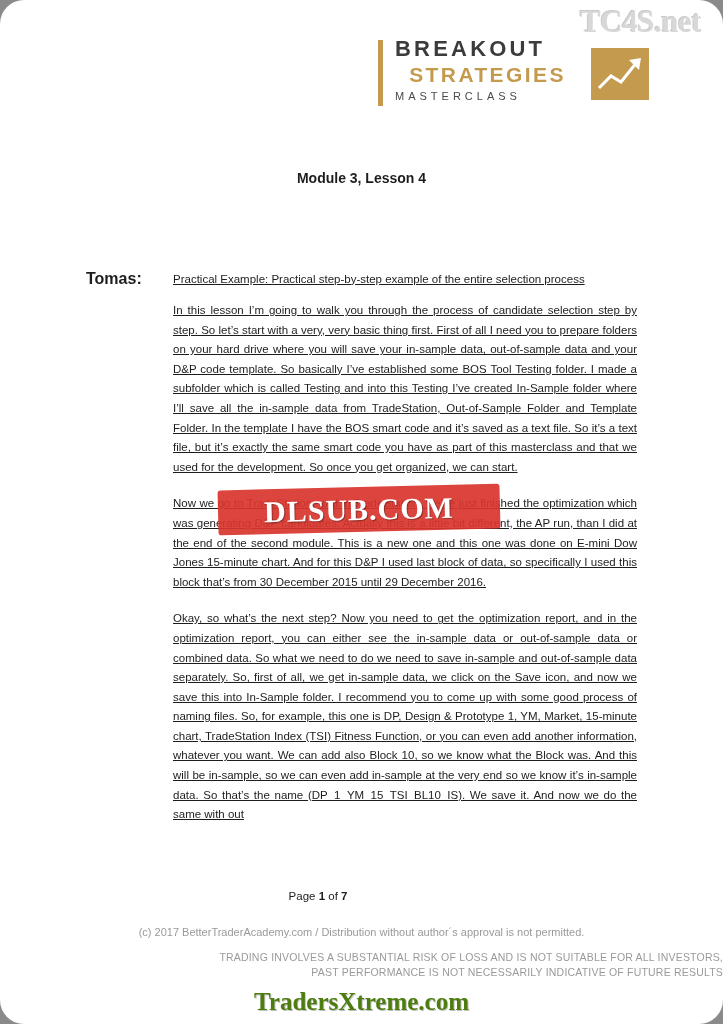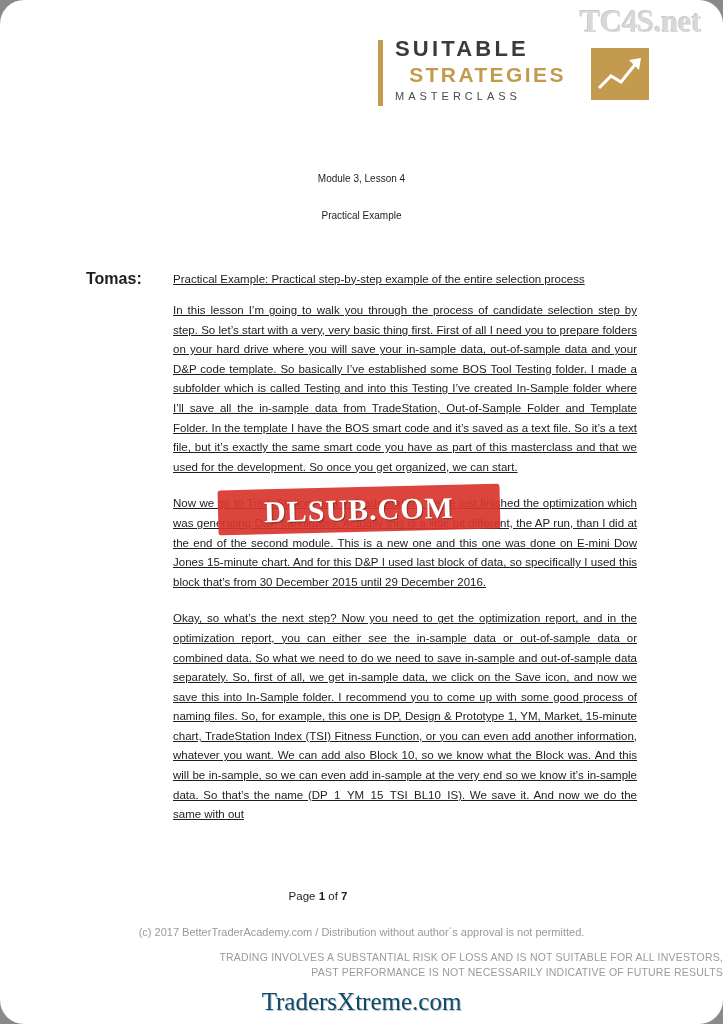--- a/index.html
+++ b/index.html
@@ -87,22 +87,22 @@
 
   
   .title-block {
     position: absolute;
     top: 160px;
     left: 0;
     width: 723px;
     text-align: center;
   }
   .title-line {
-    font-size: 10px;
-    font-weight: normal;
+    font-size: 14px;
+    font-weight: bold;
     color: #1d1d1d;
     line-height: 37px;
   }
 
   
   .body-wrap {
     position: absolute;
     top: 258px;
     left: 86px;
     width: 551px;
@@ -196,50 +196,49 @@
   }
 
   .wm-bottom {
     position: absolute;
     top: 988px;
     left: 0;
     width: 723px;
     text-align: center;
     font-family: "Liberation Serif", serif;
     font-size: 25px;
-    font-weight: normal;
-    color: #0c4a6e;
+    font-weight: bold;
+    color: #4d7c0f;
     text-shadow: 1px 1px 0 rgba(0,0,0,0.25);
   }
 </style>
 </head>
 <body>
 
 <div class="page">
 
   <div class="wm-top">TC4S.net</div>
 
   <div class="logo">
     <div class="logo-bar"></div>
     <div class="logo-text">
-      <div class="logo-l1">SUITABLE</div>
+      <div class="logo-l1">BREAKOUT</div>
       <div class="logo-l2">STRATEGIES</div>
       <div class="logo-l3">MASTERCLASS</div>
     </div>
     <div class="logo-mark">
       <svg width="58" height="52" viewBox="0 0 58 52">
         <polyline points="8,40 20,28 30,34 46,14" fill="none" stroke="#ffffff" stroke-width="3"></polyline>
         <polygon points="38,12 50,10 48,22" fill="#ffffff"></polygon>
       </svg>
     </div>
   </div>
 
   <div class="title-block">
     <div class="title-line">Module 3, Lesson 4</div>
-    <div class="title-line">Practical Example</div>
   </div>
 
   <div class="body-wrap">
     <div class="speaker-row">
       <div class="speaker">Tomas:</div>
       <p class="para">Practical Example: Practical step-by-step example of the entire selection process</p>
     </div>
     <p class="para">In this lesson I’m going to walk you through the process of candidate selection step by step. So let’s start with a very, very basic thing first. First of all I need you to prepare folders on your hard drive where you will save your in-sample data, out-of-sample data and your D&amp;P code template. So basically I’ve established some BOS Tool Testing folder. I made a subfolder which is called Testing and into this Testing I’ve created In-Sample folder where I’ll save all the in-sample data from TradeStation, Out-of-Sample Folder and Template Folder. In the template I have the BOS smart code and it’s saved as a text file. So it’s a text file, but it’s exactly the same smart code you have as part of this masterclass and that we used for the development. So once you get organized, we can start.</p>
     <p class="para">Now we go to TradeStation, and in TradeStation, we’ve just finished the optimization which was generating D&amp;P candidates. Actually this is a little bit different, the AP run, than I did at the end of the second module. This is a new one and this one was done on E-mini Dow Jones 15-minute chart. And for this D&amp;P I used last block of data, so specifically I used this block that’s from 30 December 2015 until 29 December 2016.</p>
     <p class="para">Okay, so what’s the next step? Now you need to get the optimization report, and in the optimization report, you can either see the in-sample data or out-of-sample data or combined data. So what we need to do we need to save in-sample and out-of-sample data separately. So, first of all, we get in-sample data, we click on the Save icon, and now we save this into In-Sample folder. I recommend you to come up with some good process of naming files. So, for example, this one is DP, Design &amp; Prototype 1, YM, Market, 15-minute chart, TradeStation Index (TSI) Fitness Function, or you can even add another information, whatever you want. We can add also Block 10, so we know what the Block was. And this will be in-sample, so we can even add in-sample at the very end so we know it’s in-sample data. So that’s the name (DP_1_YM_15_TSI_BL10_IS). We save it. And now we do the same with out</p>

